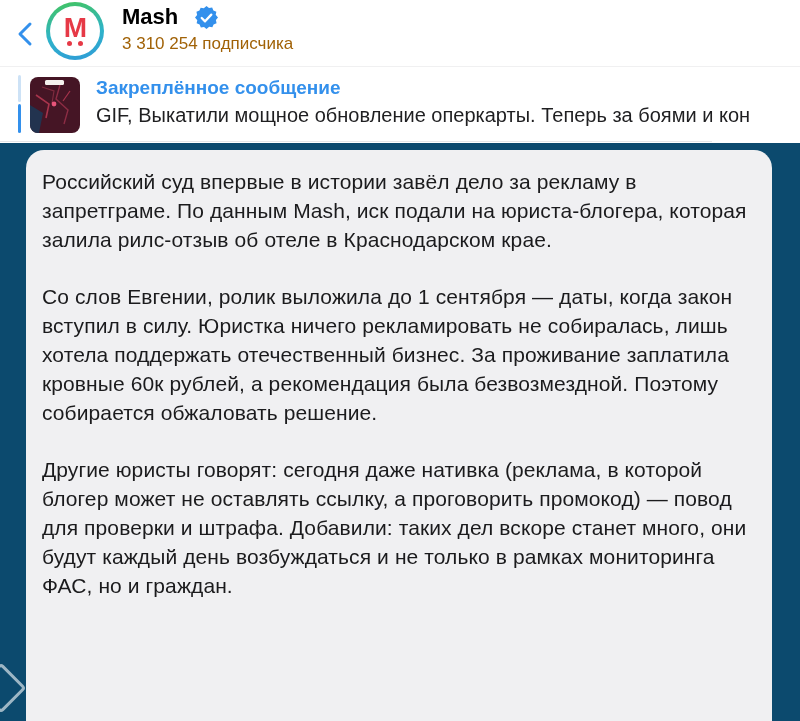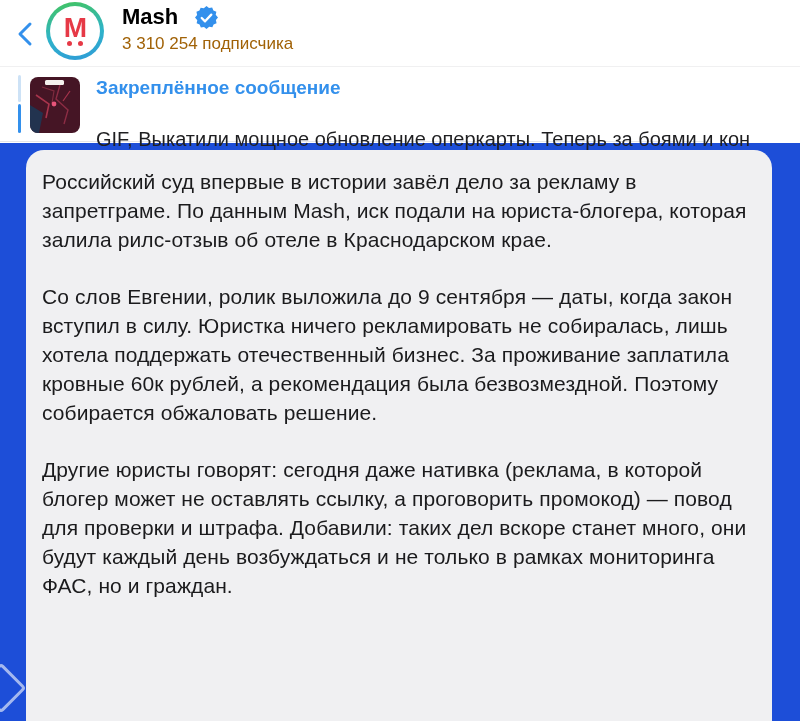--- a/index.html
+++ b/index.html
@@ -31,24 +31,24 @@
     border-bottom:1px solid #e6e6e8; cursor:pointer; z-index:5; }
   .pin-indicator { position:absolute; left:18px; top:7px; width:3px; height:58px;
     display:flex; flex-direction:column; gap:2px; }
   .pin-seg-top { width:3px; height:27px; border-radius:2px; background:#cde2f6; }
   .pin-seg-bottom { width:3px; height:29px; border-radius:2px; background:#3390ec; }
   .pin-thumb { position:absolute; left:30px; top:9px; width:50px; height:56px; border-radius:8px;
     overflow:hidden; }
   .pin-texts { position:absolute; left:96px; top:7px; width:704px; }
   .pin-title { font-size:19px; font-weight:bold; color:#3390ec; line-height:26px; }
   .pin-preview { font-size:20px; color:#1f1f21; line-height:28px; white-space:nowrap;
-    overflow:hidden; width:704px;margin-top:24px; }
+    overflow:hidden; width:704px; }
 
   
-  .chat-area { position:absolute; left:0; top:143px; width:800px; height:578px; background:#1d4ed8; }
+  .chat-area { position:absolute; left:0; top:143px; width:800px; height:578px; background:#0c4a6e; }
   .bubble { position:absolute; left:26px; top:7px; width:746px; height:640px;
     background:#f0f0f2; border-radius:18px; padding:17px 22px 0 16px; cursor:pointer; }
   .bubble p { font-size:21px; line-height:29px; color:#1b1b1d; margin-bottom:28px;
     letter-spacing:0.1px; }
   .watermark { position:absolute; left:-17px; top:527px; width:36px; height:36px;
     border:3px solid rgba(255,255,255,0.6); transform:rotate(45deg); border-radius:4px;
     z-index:6; pointer-events:none; }
 </style>
 </head>
 <body>
@@ -99,17 +99,17 @@
   </div>
   <div class="pin-texts">
     <div class="pin-title">Закреплённое сообщение</div>
     <div class="pin-preview">GIF, Выкатили мощное обновление оперкарты. Теперь за боями и кон</div>
   </div>
 </div>
 
 <div class="chat-area">
   <div class="bubble">
     <p>Российский суд впервые в истории завёл дело за рекламу в запретграме. По данным Mash, иск подали на юриста-блогера, которая залила рилс-отзыв об отеле в Краснодарском крае.</p>
-    <p>Со слов Евгении, ролик выложила до 9 сентября — даты, когда закон вступил в силу. Юристка ничего рекламировать не собиралась, лишь хотела поддержать отечественный бизнес. За проживание заплатила кровные 60к рублей, а рекомендация была безвозмездной. Поэтому собирается обжаловать решение.</p>
+    <p>Со слов Евгении, ролик выложила до 1 сентября — даты, когда закон вступил в силу. Юристка ничего рекламировать не собиралась, лишь хотела поддержать отечественный бизнес. За проживание заплатила кровные 60к рублей, а рекомендация была безвозмездной. Поэтому собирается обжаловать решение.</p>
     <p>Другие юристы говорят: сегодня даже нативка (реклама, в которой блогер может не оставлять ссылку, а проговорить промокод) — повод для проверки и штрафа. Добавили: таких дел вскоре станет много, они будут каждый день возбуждаться и не только в рамках мониторинга ФАС, но и граждан.</p>
   </div>
   <div class="watermark"></div>
 </div>
 
 </body></html>

